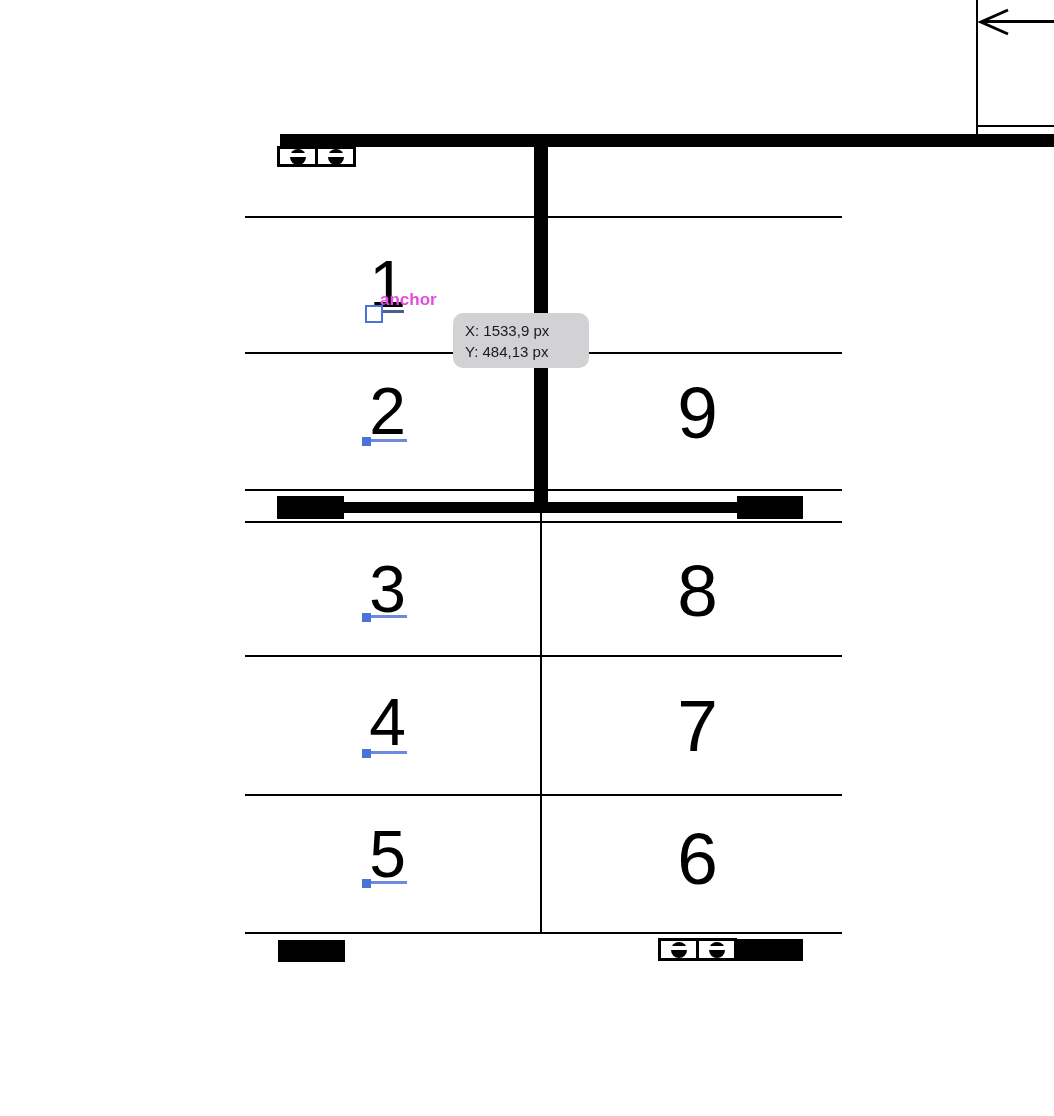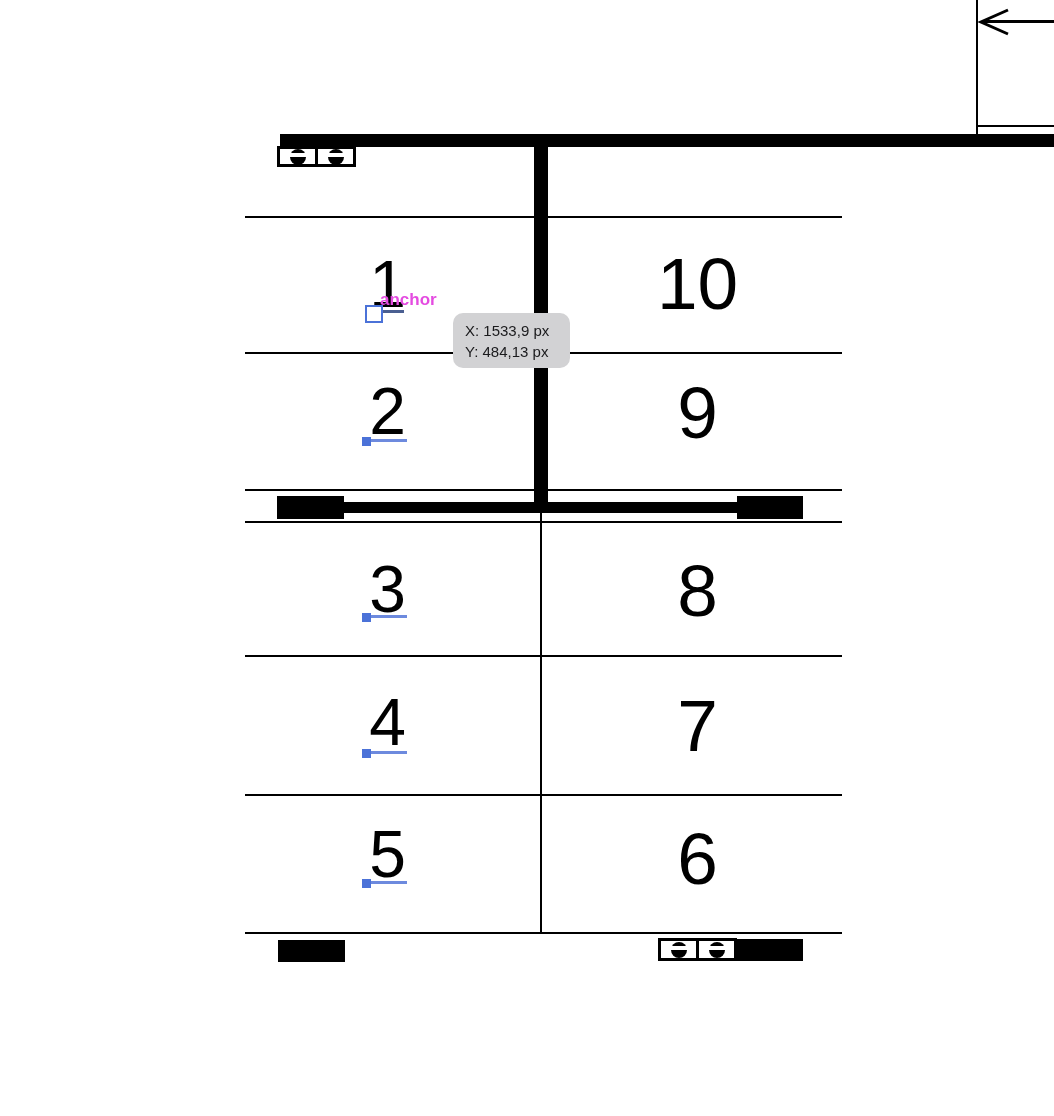--- a/index.html
+++ b/index.html
@@ -18,21 +18,21 @@
   .s1{top:251px;} .s2{top:378px;} .s3{top:556px;} .s4{top:689px;} .s5{top:821px;}
   .s10{top:247px;} .s9{top:376px;} .s8{top:554px;} .s7{top:689px;} .s6{top:822px;}
   
   .handle-sq{position:absolute;left:362px;width:9px;height:9px;background:#4b72d8;}
   .handle-ln{position:absolute;left:362px;width:45px;height:3px;background:#6d8ade;}
   .open-sq{position:absolute;left:365px;top:305px;width:14px;height:14px;border:2px solid #4b72d8;background:transparent;}
   .row1-ln{position:absolute;left:383px;top:310px;width:21px;height:3px;background:#4a5f91;}
   .anchor-label{position:absolute;left:380px;top:291px;font-size:17px;line-height:18px;color:#e44be0;font-weight:bold;}
   
   .tooltip{
-    position:absolute;left:453px;top:313px;width:117px;height:55px;
+    position:absolute;left:453px;top:313px;width:136px;height:55px;
     background:#d2d2d4;border-radius:10px;z-index:10;
     padding:7px 0 0 12px;box-sizing:border-box;
     font-size:15px;line-height:21px;color:#1b1b1d;
   }
   
   .socket-pair{position:absolute;display:flex;}
   .socket-box{width:41px;border:3px solid #000;background:#fff;position:relative;box-sizing:border-box;}
   .socket-box + .socket-box{margin-left:-3px;}
   .socket-box.h21{height:21px;}
   .socket-box.h23{height:23px;}
@@ -87,21 +87,20 @@
     </div>
   </div>
   <div class="abs blk" style="left:737px;top:939px;width:66px;height:22px;"></div>
 
   <div class="stall left s1">1</div>
   <div class="stall left s2">2</div>
   <div class="stall left s3">3</div>
   <div class="stall left s4">4</div>
   <div class="stall left s5">5</div>
 
-  <div class="stall right s10">10</div>
   <div class="stall right s9">9</div>
   <div class="stall right s8">8</div>
   <div class="stall right s7">7</div>
   <div class="stall right s6">6</div>
 
   <div class="handle-ln" style="top:439px;"></div>
   <div class="handle-sq" style="top:437px;"></div>
   <div class="handle-ln" style="top:615px;"></div>
   <div class="handle-sq" style="top:613px;"></div>
   <div class="handle-ln" style="top:751px;"></div>

